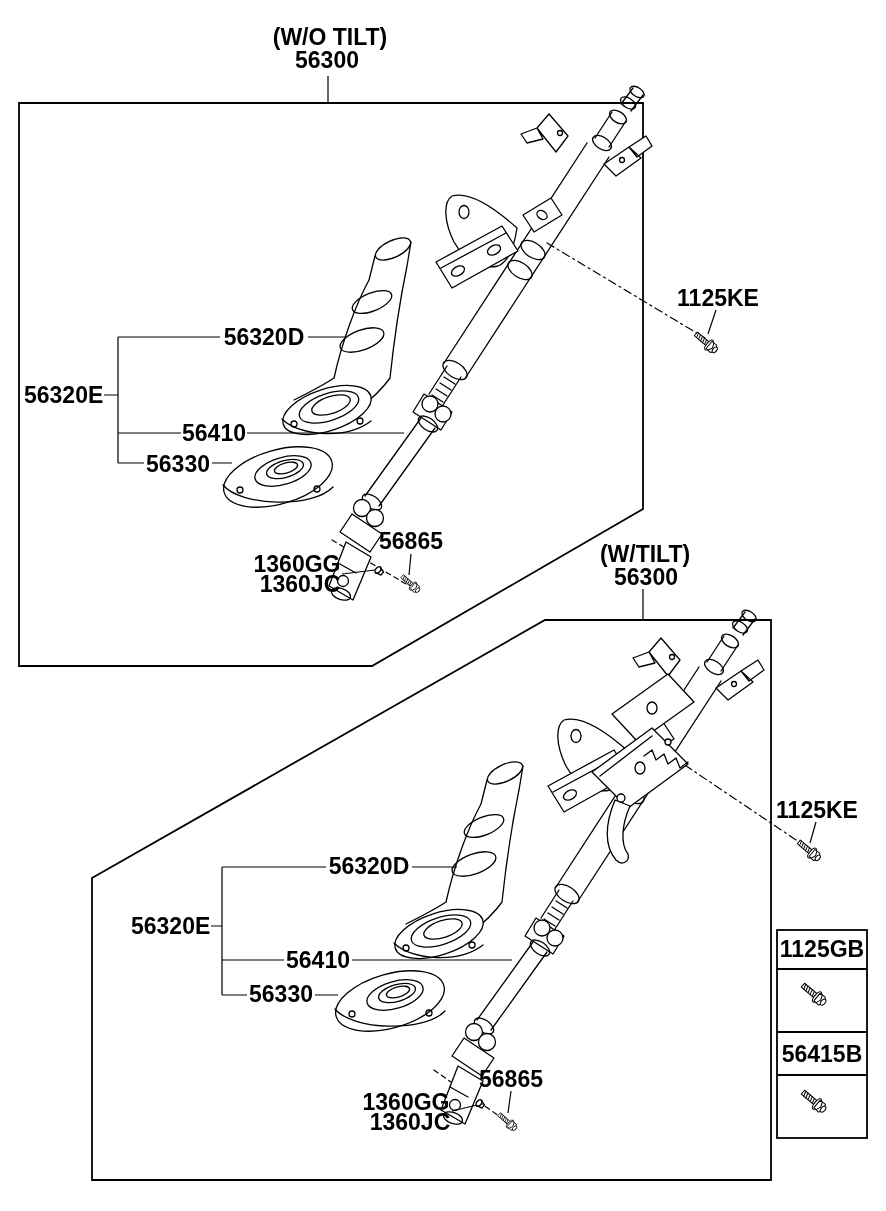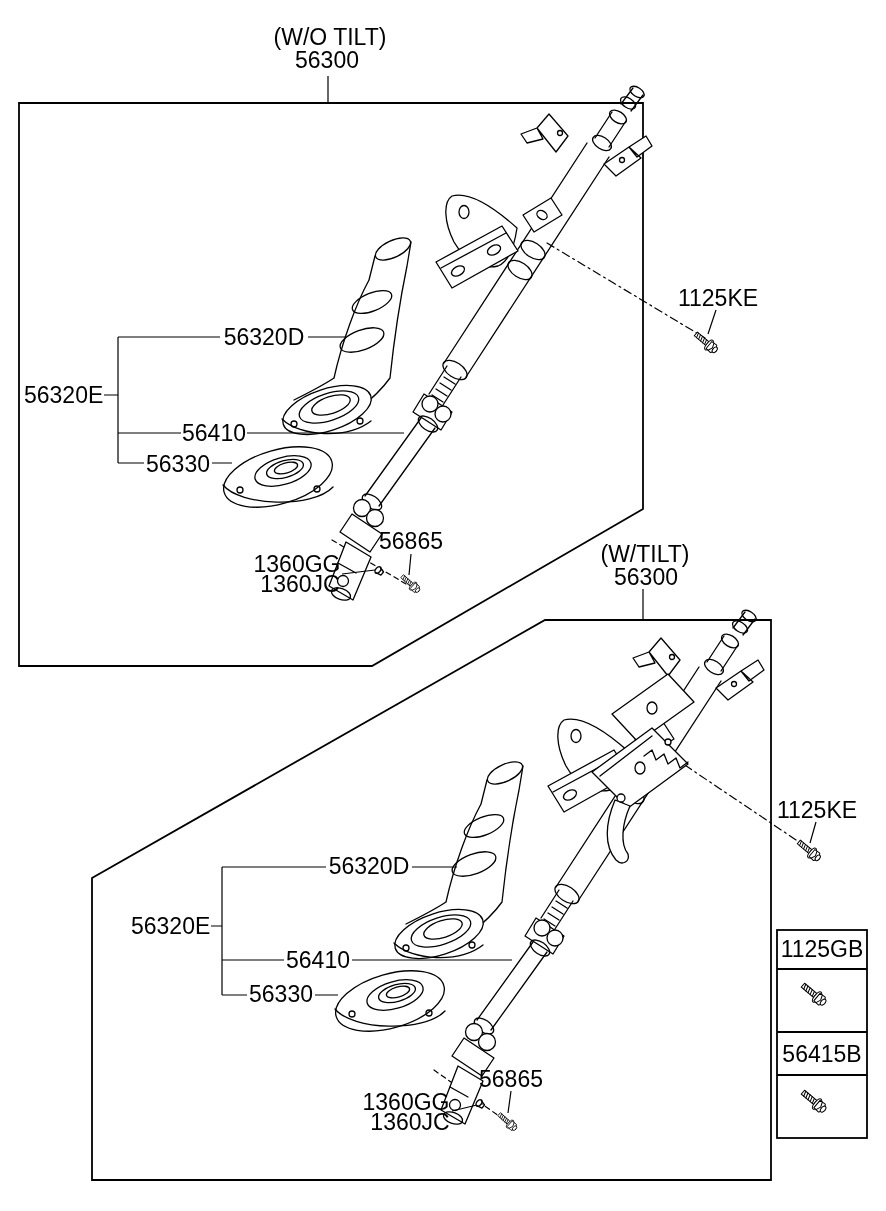--- a/index.html
+++ b/index.html
@@ -1,20 +1,21 @@
 <!DOCTYPE html>
 <html><head>
 <meta charset="utf-8">
 <style>
   html,body { margin:0; padding:0; background:#ffffff; }
   .canvas {
     position:relative;
     width:886px; height:1211px;
     background:#ffffff;
     font-family:"Liberation Sans", sans-serif;
+    font-weight:bold;
   }
   svg { display:block; }
   svg text {
     font-family:"Liberation Sans", sans-serif;
     font-size:23px;
     fill:#000000;
     stroke:none;
   }
   .artwork { stroke:#000000; stroke-width:1.3; fill:none; stroke-linecap:round; stroke-linejoin:round; }
   .frame   { stroke:#000000; stroke-width:1.8; fill:none; }

